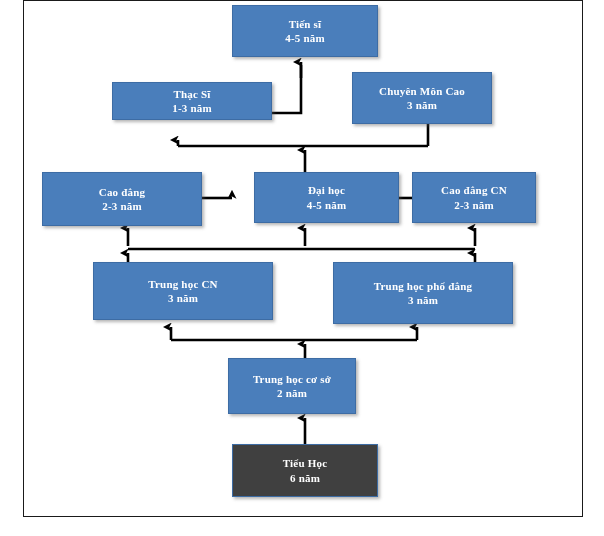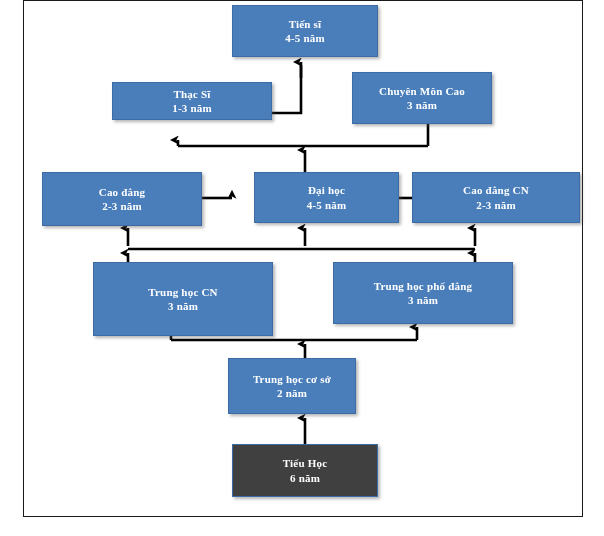--- a/index.html
+++ b/index.html
@@ -150,25 +150,25 @@
         <div class="sub">3 năm</div>
       </div>
       <div class="node" style="left: 42px; top: 172px; width: 160px; height: 54px; background: rgb(74, 126, 187); border-color: rgb(61, 108, 164); color: rgb(255, 255, 255);">
         <div class="ttl">Cao đẳng</div>
         <div class="sub">2-3 năm</div>
       </div>
       <div class="node" style="left: 240px; top: 172px; width: 145px; height: 51px; background: rgb(74, 126, 187); border-color: rgb(61, 108, 164); color: rgb(255, 255, 255); margin-left: 14px;">
         <div class="ttl">Đại học</div>
         <div class="sub">4-5 năm</div>
       </div>
-      <div class="node" style="left: 412px; top: 172px; width: 168px; height: 51px; background: rgb(74, 126, 187); border-color: rgb(61, 108, 164); color: rgb(255, 255, 255);">
+      <div class="node" style="left: 412px; top: 172px; width: 124px; height: 51px; background: rgb(74, 126, 187); border-color: rgb(61, 108, 164); color: rgb(255, 255, 255);">
         <div class="ttl">Cao đẳng CN</div>
         <div class="sub">2-3 năm</div>
       </div>
-      <div class="node" style="left: 93px; top: 262px; width: 180px; height: 74px; background: rgb(74, 126, 187); border-color: rgb(61, 108, 164); color: rgb(255, 255, 255); align-items: center;">
+      <div class="node" style="left: 93px; top: 262px; width: 180px; height: 58px; background: rgb(74, 126, 187); border-color: rgb(61, 108, 164); color: rgb(255, 255, 255); align-items: center;">
         <div class="ttl">Trung học CN</div>
         <div class="sub">3 năm</div>
       </div>
       <div class="node" style="left: 333px; top: 262px; width: 180px; height: 62px; background: rgb(74, 126, 187); border-color: rgb(61, 108, 164); color: rgb(255, 255, 255);">
         <div class="ttl">Trung học phổ đẳng</div>
         <div class="sub">3 năm</div>
       </div>
       <div class="node" style="left: 228px; top: 358px; width: 128px; height: 56px; background: rgb(74, 126, 187); border-color: rgb(61, 108, 164); color: rgb(255, 255, 255);">
         <div class="ttl">Trung học cơ sở</div>
         <div class="sub">2 năm</div>

